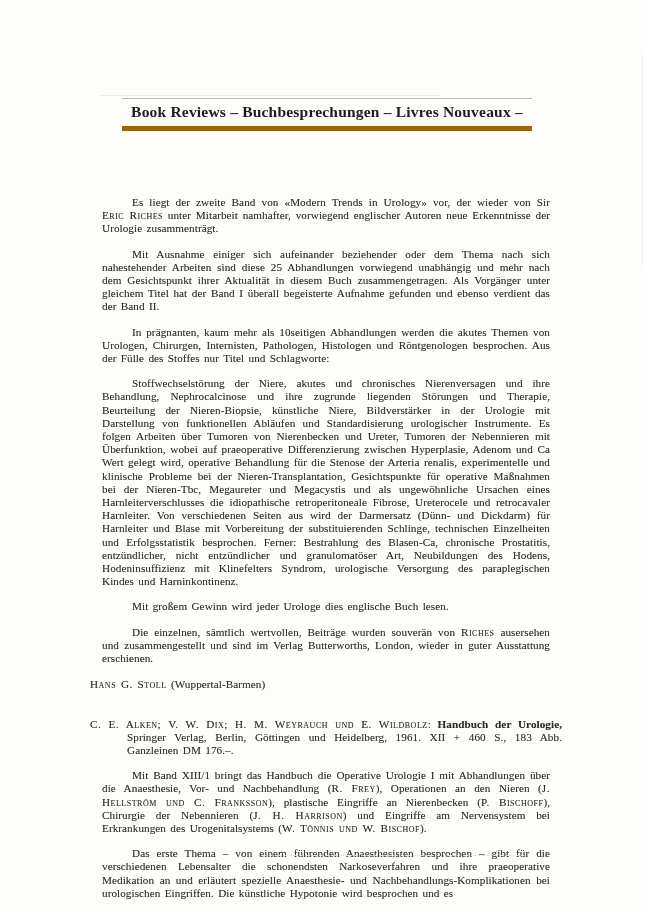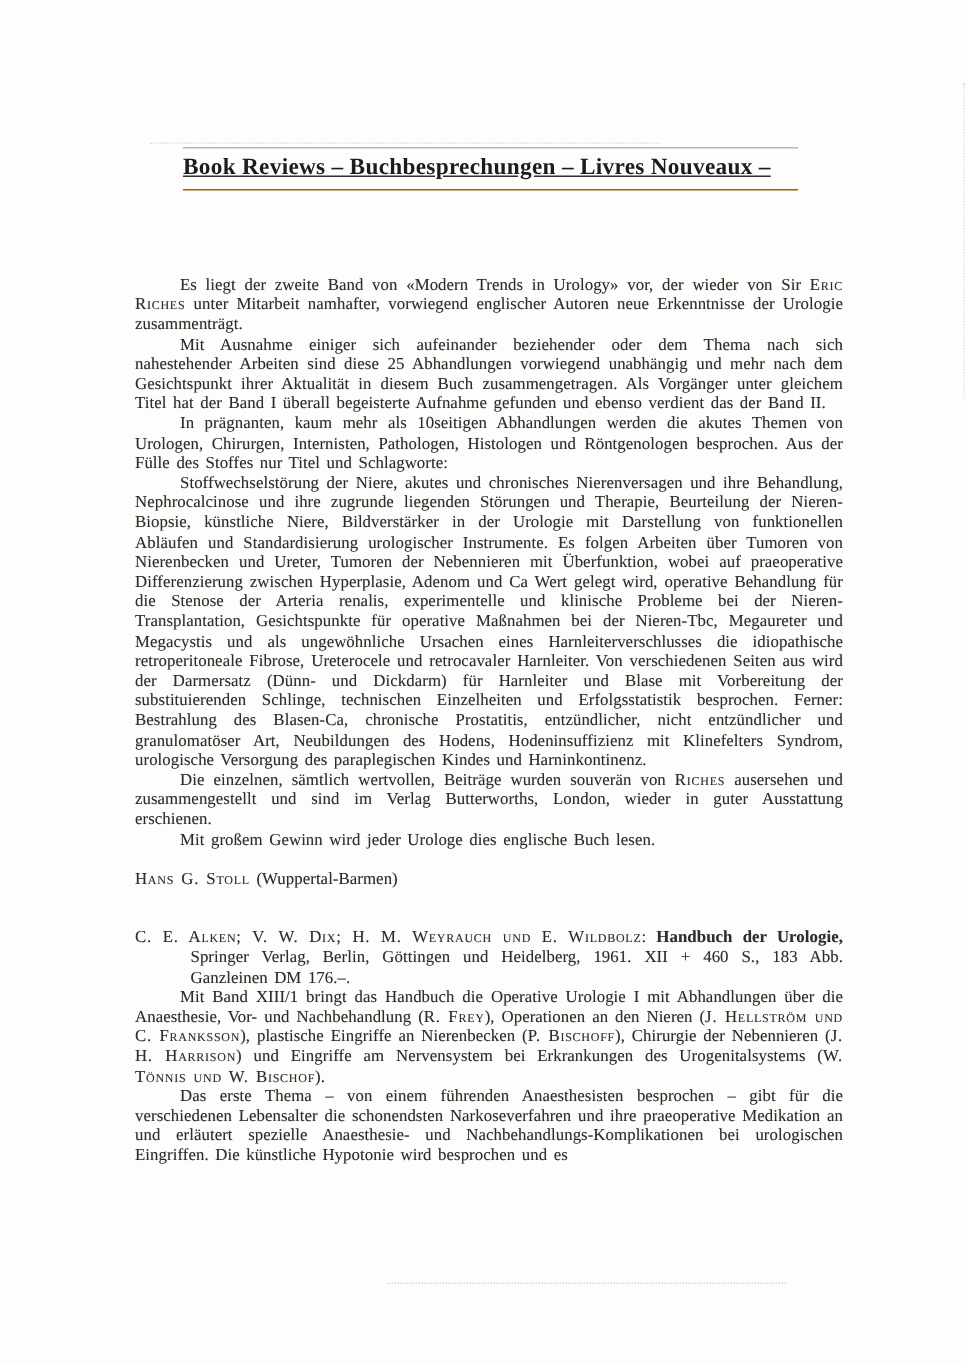--- a/index.html
+++ b/index.html
@@ -4,41 +4,40 @@
 <style>
   html,body{margin:0;padding:0;background:#ffffff;}
   .page{
     position:relative;width:645px;height:909px;margin:0 auto;
     background:#fdfdfb;overflow:hidden;
     font-family:"Liberation Serif","DejaVu Serif",serif;
     color:#2e2c2a;
   }
   .title-block{
     position:absolute;top:98px;left:122px;width:410px;
-    text-align:left;
+    text-align:center;
     border-top:1px solid #b9b7b2;
-    border-bottom:1px solid #a16207;
+    border-bottom:5px solid #a16207;
     padding:3px 0 4px 0;
-    text-decoration:underline;
   }
   .title-line{
     margin:0;font-size:15.5px;font-weight:bold;line-height:20px;
     color:#1d1c1a;letter-spacing:0.2px;
   }
   .content{
     position:absolute;top:184px;left:90px;width:472px;
     font-size:11.2px;line-height:13.2px;text-align:justify;
     word-spacing:1.5px;letter-spacing:0.05px;
     text-shadow:0 0 0.5px rgba(51,47,43,0.35);
   }
   .review + .review{margin-top:26px;}
   .heading{margin:0;padding-left:37px;}
   .review:first-of-type .heading{text-indent:-13px;}
   .review:last-of-type .heading{text-indent:-37px;}
-  .para{margin:0;text-indent:30px;}
+  .para{margin:12px;text-indent:30px;}
   .signature{margin:13px 2px 0 0;text-align:left;}
   .seg-n{font-style:normal;}
   .seg-sc{font-variant:small-caps;letter-spacing:0.5px;}
   .seg-b{font-weight:bold;}
   .scan-line-bottom{
     position:absolute;top:855px;left:258px;width:266px;height:0;
     border-top:1px dotted #d9d9d4;
   }
   .scan-edge-right{
     position:absolute;top:55px;right:2px;height:210px;width:0;
@@ -58,22 +57,22 @@
   <header class="title-block">
     <h1 class="title-line">Book Reviews – Buchbesprechungen – Livres Nouveaux –</h1>
   </header>
 
   <main class="content">
       <article class="review">
         <p class="para"><span class="seg-n">Es liegt der zweite Band von «Modern Trends in Urology» vor, der wieder von Sir </span><span class="seg-sc">Eric Riches</span><span class="seg-n"> unter Mitarbeit namhafter, vorwiegend englischer Autoren neue Erkenntnisse der Urologie zusammenträgt.</span></p>
         <p class="para"><span class="seg-n">Mit Ausnahme einiger sich aufeinander beziehender oder dem Thema nach sich nahestehender Arbeiten sind diese 25 Abhandlungen vorwiegend unabhängig und mehr nach dem Gesichtspunkt ihrer Aktualität in diesem Buch zusammengetragen. Als Vorgänger unter gleichem Titel hat der Band I überall begeisterte Aufnahme gefunden und ebenso verdient das der Band II.</span></p>
         <p class="para"><span class="seg-n">In prägnanten, kaum mehr als 10seitigen Abhandlungen werden die akutes Themen von Urologen, Chirurgen, Internisten, Pathologen, Histologen und Röntgenologen besprochen. Aus der Fülle des Stoffes nur Titel und Schlagworte:</span></p>
         <p class="para"><span class="seg-n">Stoffwechselstörung der Niere, akutes und chronisches Nierenversagen und ihre Behandlung, Nephrocalcinose und ihre zugrunde liegenden Störungen und Therapie, Beurteilung der Nieren-Biopsie, künstliche Niere, Bildverstärker in der Urologie mit Darstellung von funktionellen Abläufen und Standardisierung urologischer Instrumente. Es folgen Arbeiten über Tumoren von Nierenbecken und Ureter, Tumoren der Nebennieren mit Überfunktion, wobei auf praeoperative Differenzierung zwischen Hyperplasie, Adenom und Ca Wert gelegt wird, operative Behandlung für die Stenose der Arteria renalis, experimentelle und klinische Probleme bei der Nieren-Transplantation, Gesichtspunkte für operative Maßnahmen bei der Nieren-Tbc, Megaureter und Megacystis und als ungewöhnliche Ursachen eines Harnleiterverschlusses die idiopathische retroperitoneale Fibrose, Ureterocele und retrocavaler Harnleiter. Von verschiedenen Seiten aus wird der Darmersatz (Dünn- und Dickdarm) für Harnleiter und Blase mit Vorbereitung der substituierenden Schlinge, technischen Einzelheiten und Erfolgsstatistik besprochen. Ferner: Bestrahlung des Blasen-Ca, chronische Prostatitis, entzündlicher, nicht entzündlicher und granulomatöser Art, Neubildungen des Hodens, Hodeninsuffizienz mit Klinefelters Syndrom, urologische Versorgung des paraplegischen Kindes und Harninkontinenz.</span></p>
+        <p class="para"><span class="seg-n">Mit großem Gewinn wird jeder Urologe dies englische Buch lesen.</span></p>
         <p class="para"><span class="seg-n">Die einzelnen, sämtlich wertvollen, Beiträge wurden souverän von </span><span class="seg-sc">Riches</span><span class="seg-n"> ausersehen und zusammengestellt und sind im Verlag Butterworths, London, wieder in guter Ausstattung erschienen.</span></p>
-        <p class="para"><span class="seg-n">Mit großem Gewinn wird jeder Urologe dies englische Buch lesen.</span></p>
         <p class="signature"><span class="seg-sc">Hans G. Stoll</span><span class="seg-n"> (Wuppertal-Barmen)</span></p>
       </article>
       <article class="review">
         <p class="heading"><span class="seg-sc">C. E. Alken; V. W. Dix; H. M. Weyrauch und E. Wildbolz</span><span class="seg-n">: </span><span class="seg-b">Handbuch der Urologie,</span><span class="seg-n"> Springer Verlag, Berlin, Göttingen und Heidelberg, 1961. XII + 460 S., 183 Abb. Ganzleinen DM 176.–.</span></p>
         <p class="para"><span class="seg-n">Mit Band XIII/1 bringt das Handbuch die Operative Urologie I mit Abhandlungen über die Anaesthesie, Vor- und Nachbehandlung (</span><span class="seg-sc">R. Frey</span><span class="seg-n">), Operationen an den Nieren (</span><span class="seg-sc">J. Hellström und C. Franksson</span><span class="seg-n">), plastische Eingriffe an Nierenbecken (</span><span class="seg-sc">P. Bischoff</span><span class="seg-n">), Chirurgie der Nebennieren (</span><span class="seg-sc">J. H. Harrison</span><span class="seg-n">) und Eingriffe am Nervensystem bei Erkrankungen des Urogenitalsystems (</span><span class="seg-sc">W. Tönnis und W. Bischof</span><span class="seg-n">).</span></p>
         <p class="para"><span class="seg-n">Das erste Thema – von einem führenden Anaesthesisten besprochen – gibt für die verschiedenen Lebensalter die schonendsten Narkoseverfahren und ihre praeoperative Medikation an und erläutert spezielle Anaesthesie- und Nachbehandlungs-Komplikationen bei urologischen Eingriffen. Die künstliche Hypotonie wird besprochen und es</span></p>
       </article>
     </main>
 
   <div class="scan-line-bottom"></div>

